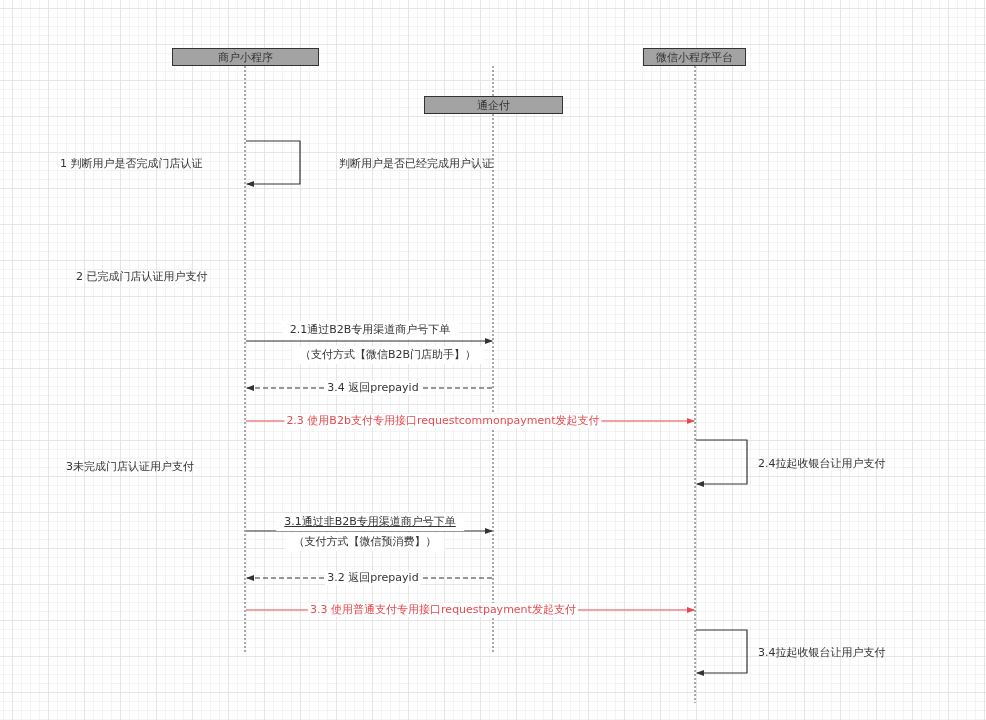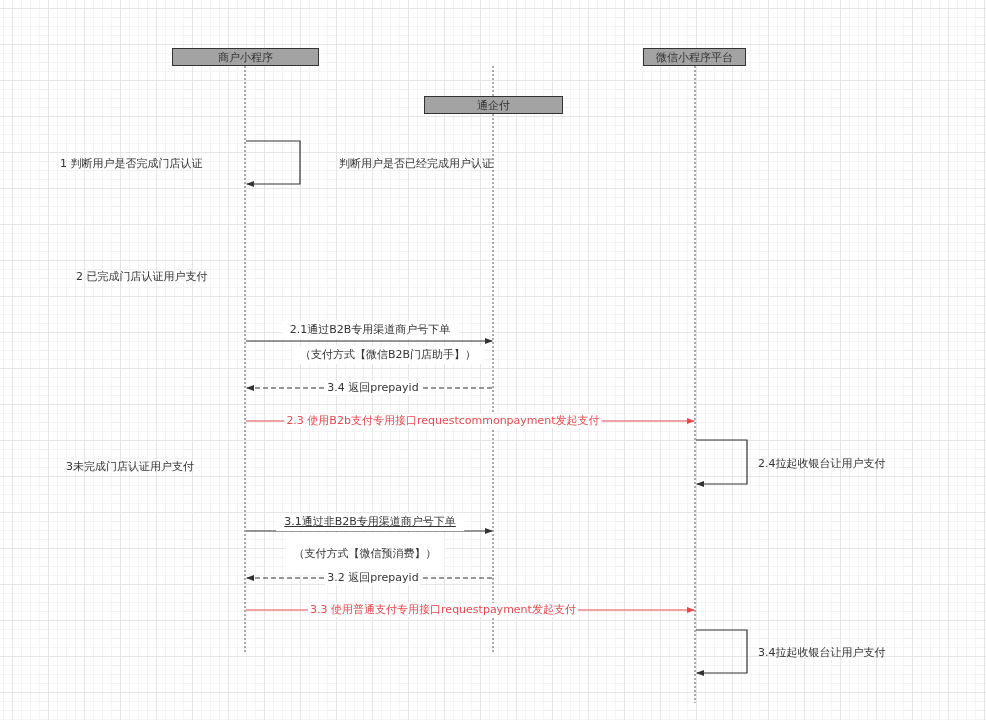--- a/index.html
+++ b/index.html
@@ -79,16 +79,16 @@
 
 <div class="lbl" style="left:311px; top:157px;margin-left:28px;">判断用户是否已经完成用户认证</div>
 
 <div class="lbl center" style="left:370px; top:321px; padding:2px 8px;">2.1通过B2B专用渠道商户号下单</div>
 <div class="lbl center" style="left:388px; top:346px; padding:2px 8px;">（支付方式【微信B2B门店助手】）</div>
 <div class="lbl center" style="left:373px; top:381px;">3.4 返回prepayid</div>
 <div class="lbl center red" style="left:443px; top:414px;">2.3 使用B2b支付专用接口requestcommonpayment发起支付</div>
 <div class="lbl" style="left:758px; top:457px;">2.4拉起收银台让用户支付</div>
 
 <div class="lbl center" style="left:370px; top:513px; padding:2px 8px;text-decoration:underline;">3.1通过非B2B专用渠道商户号下单</div>
-<div class="lbl center" style="left:365px; top:533px; padding:14px 8px;">（支付方式【微信预消费】）</div>
+<div class="lbl center" style="left:365px; top:533px; padding:2px 8px;">（支付方式【微信预消费】）</div>
 <div class="lbl center" style="left:373px; top:571px;">3.2 返回prepayid</div>
 <div class="lbl center red" style="left:443px; top:603px;">3.3 使用普通支付专用接口requestpayment发起支付</div>
 <div class="lbl" style="left:758px; top:646px;">3.4拉起收银台让用户支付</div>
 
 </body></html>

